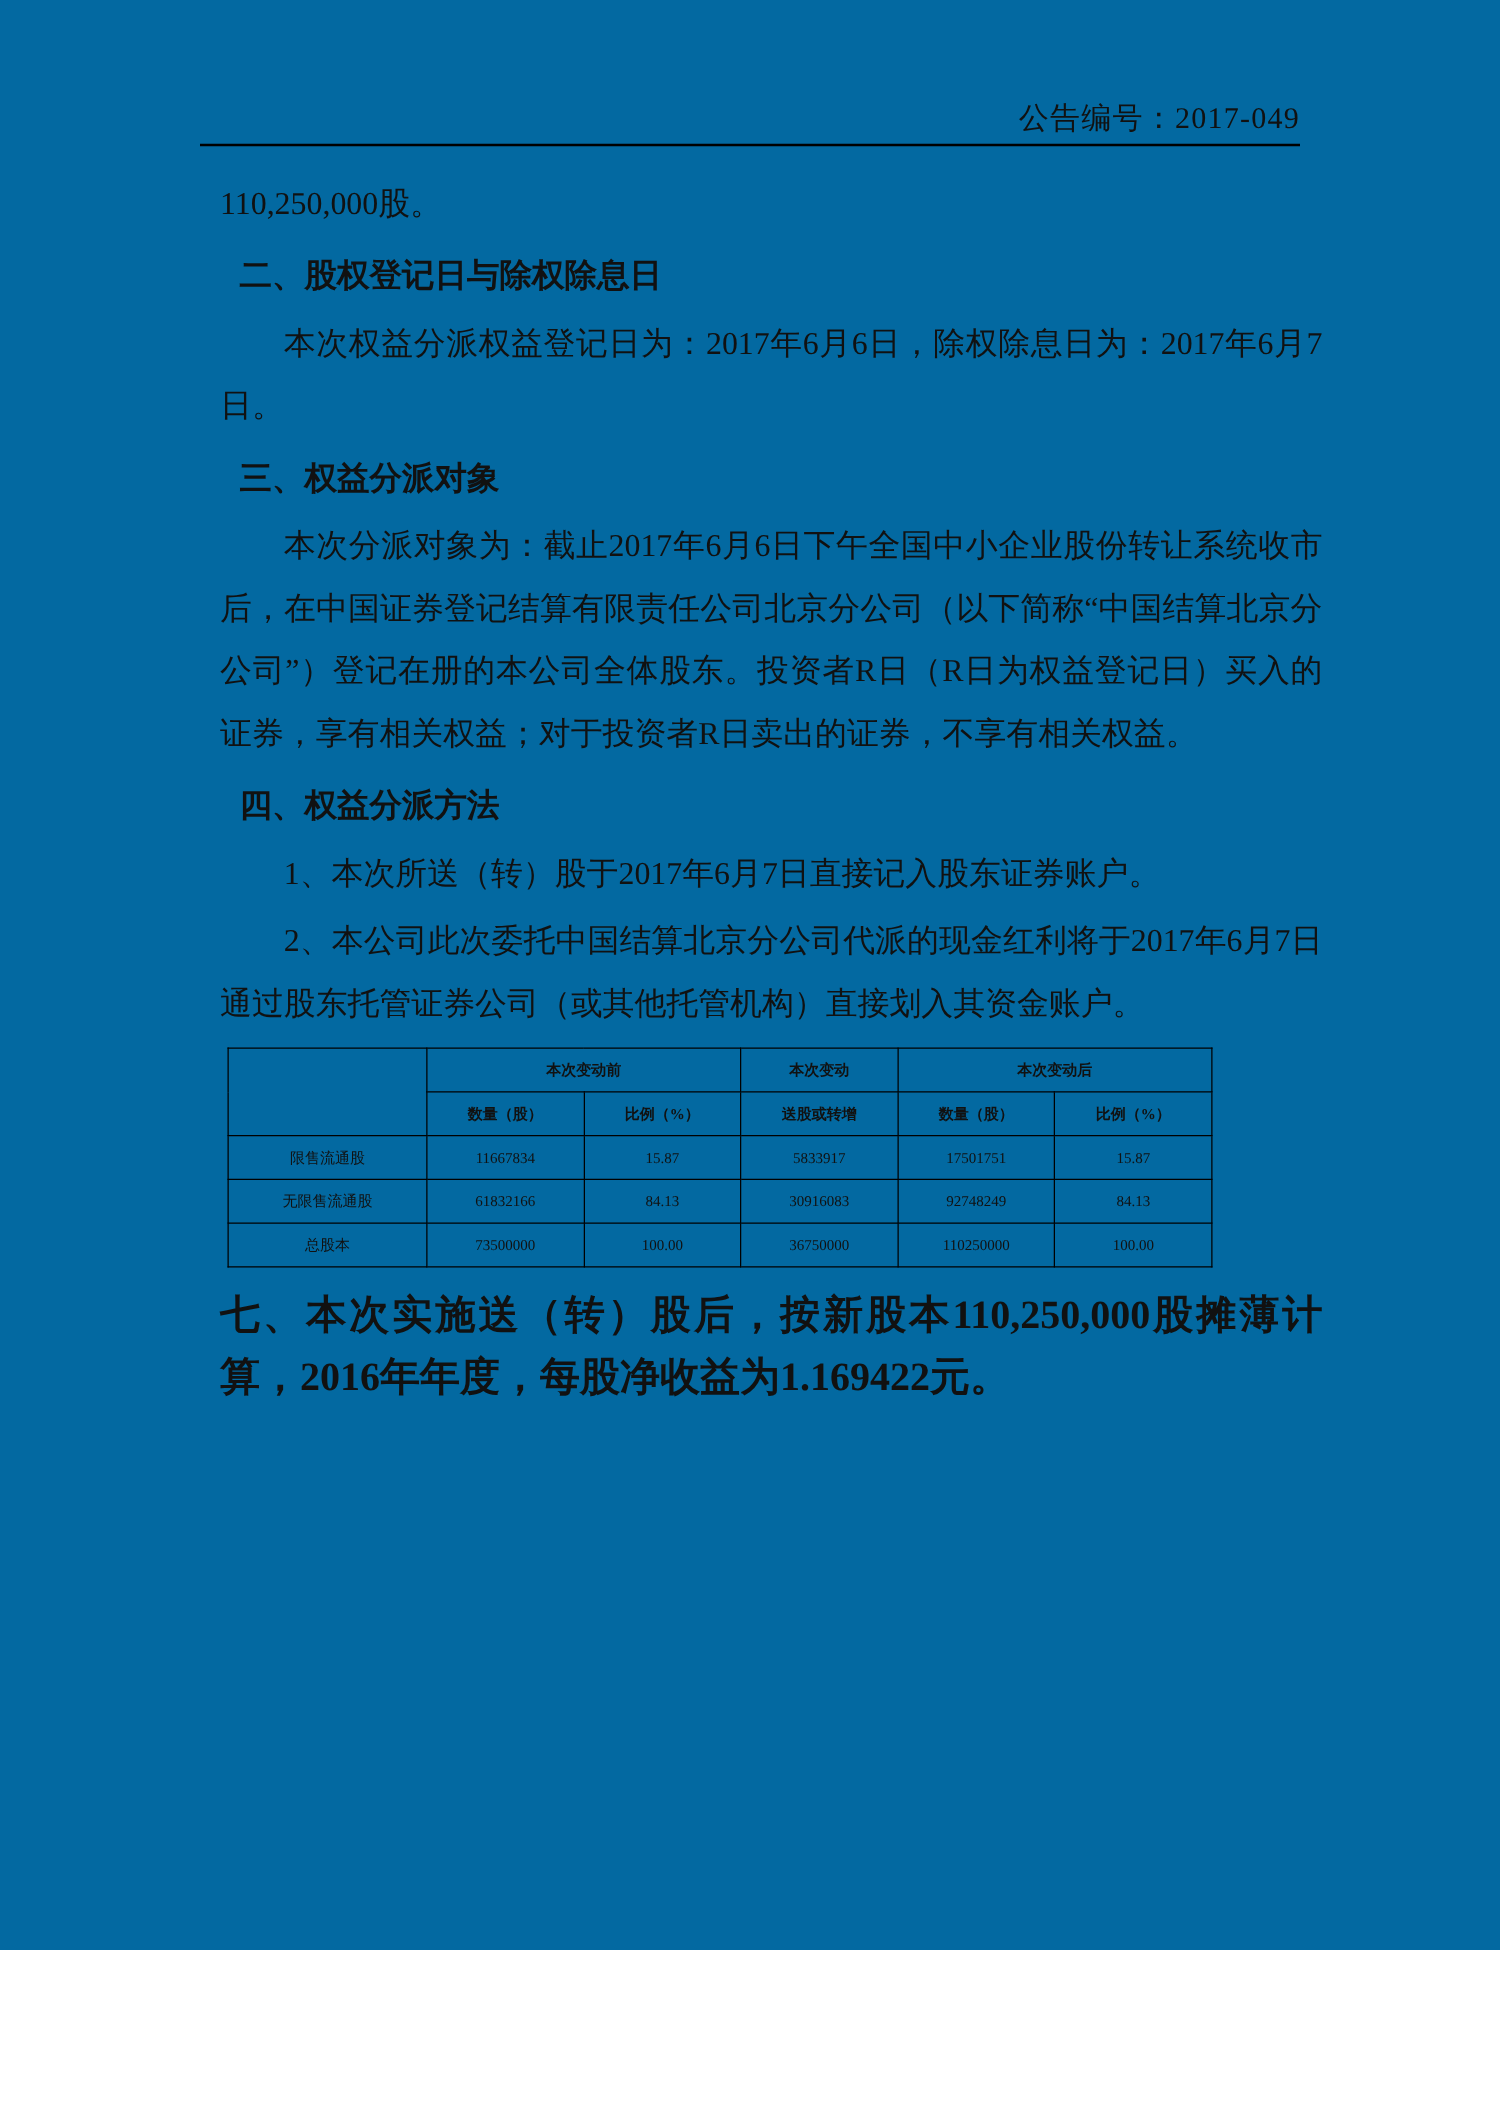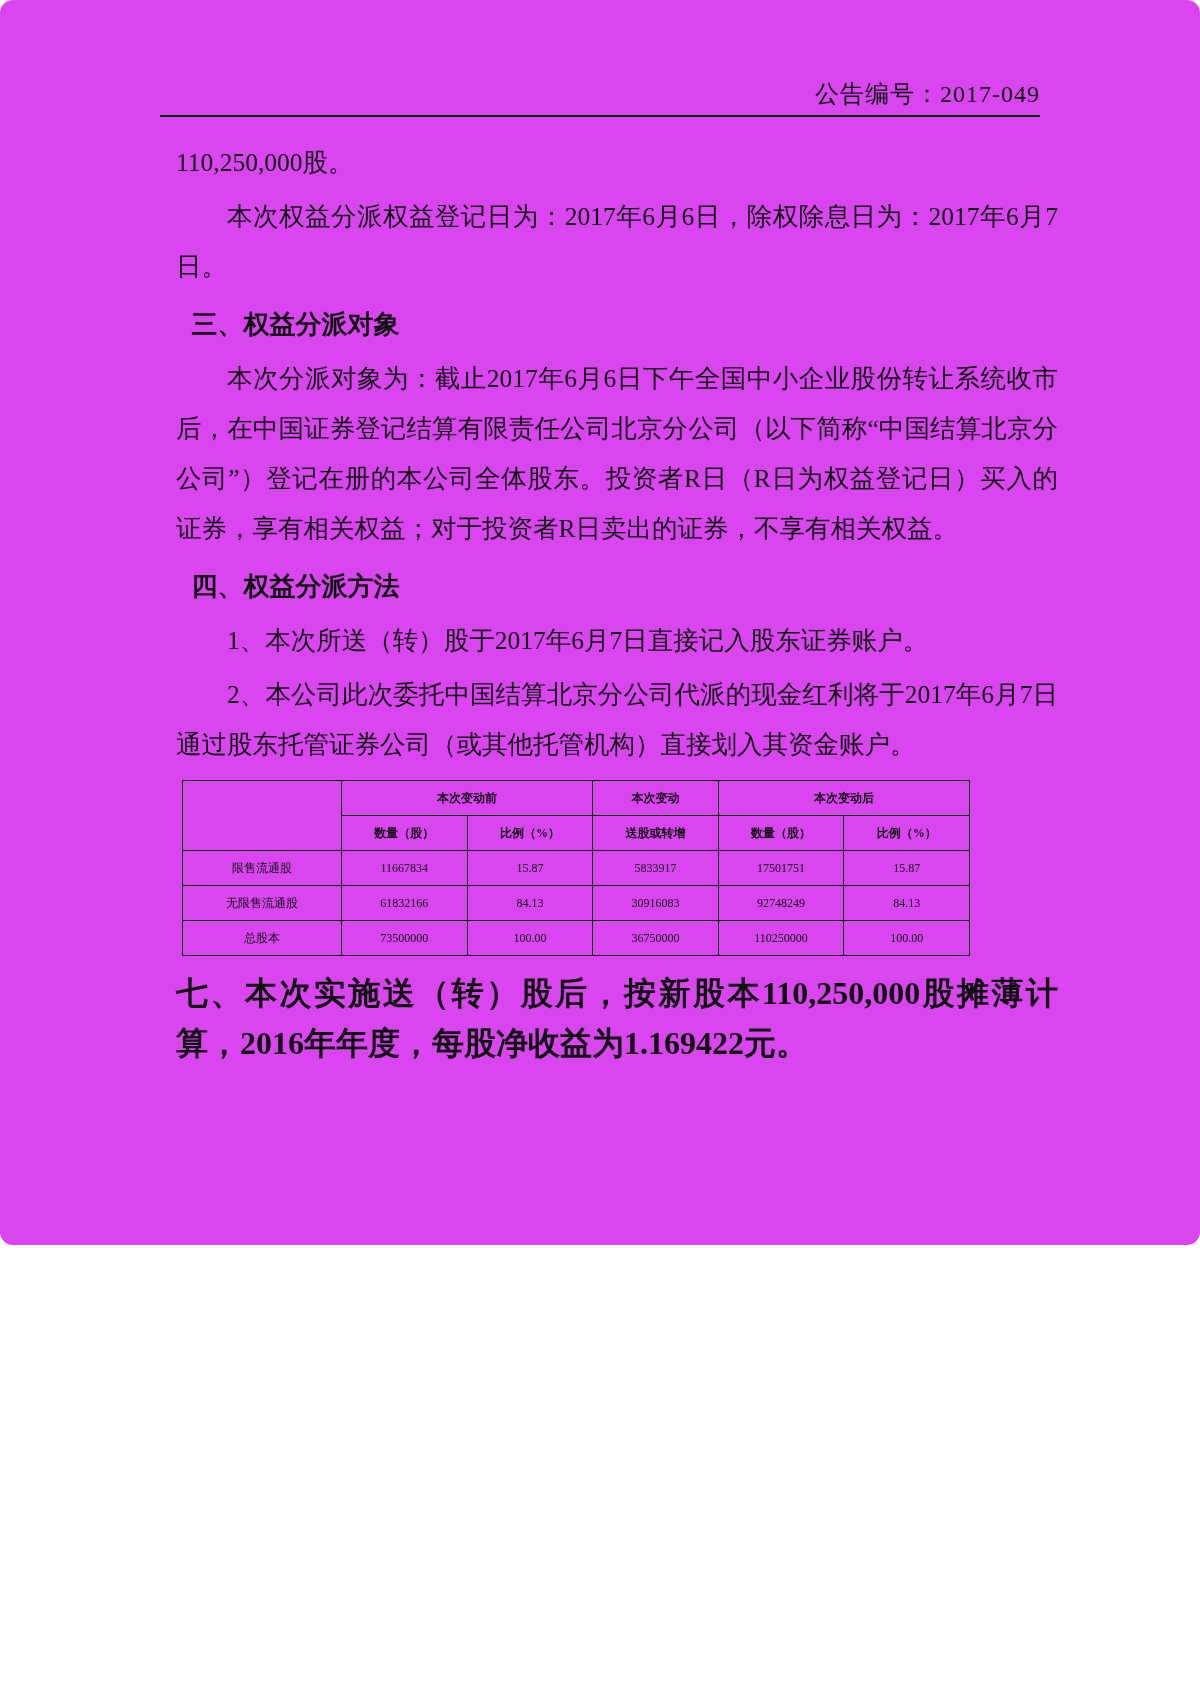--- a/index.html
+++ b/index.html
@@ -3,27 +3,26 @@
 <meta charset="utf-8">
 <style>
   html, body {
     margin: 0;
     padding: 0;
     background: #ffffff;
   }
   .page {
     position: relative;
     width: 1200px;
-    height: 1245px;
+    height: 1560px;
     margin: 0 auto;
-    background: #d946ef;
+    background: #0369a1;
     font-family: "Liberation Serif", "DejaVu Serif", serif;
     color: #111111;
     box-sizing: border-box;
-    border-radius: 13px;
   }
   .header {
     position: absolute;
     top: 78px;
     left: 160px;
     right: 160px;
     text-align: right;
     font-size: 24px;
     letter-spacing: 1px;
     font-family: "Liberation Serif", "DejaVu Serif", serif;
@@ -107,20 +106,21 @@
 
   <div class="header">
     <span>公告编号：2017-049</span>
   </div>
   <div class="header-rule"></div>
 
   <div class="content">
 
     <p class="body-text">110,250,000股。</p>
 
+    <p class="heading">二、股权登记日与除权除息日</p>
 
     <p class="indent2 para">本次权益分派权益登记日为：2017年6月6日，除权除息日为：2017年6月7日。</p>
 
     <p class="heading">三、权益分派对象</p>
 
     <p class="indent2 para">本次分派对象为：截止2017年6月6日下午全国中小企业股份转让系统收市后，在中国证券登记结算有限责任公司北京分公司（以下简称“中国结算北京分公司”）登记在册的本公司全体股东。投资者R日（R日为权益登记日）买入的证券，享有相关权益；对于投资者R日卖出的证券，不享有相关权益。</p>
 
     <p class="heading">四、权益分派方法</p>
 
     <p class="indent2 para">1、本次所送（转）股于2017年6月7日直接记入股东证券账户。</p>

